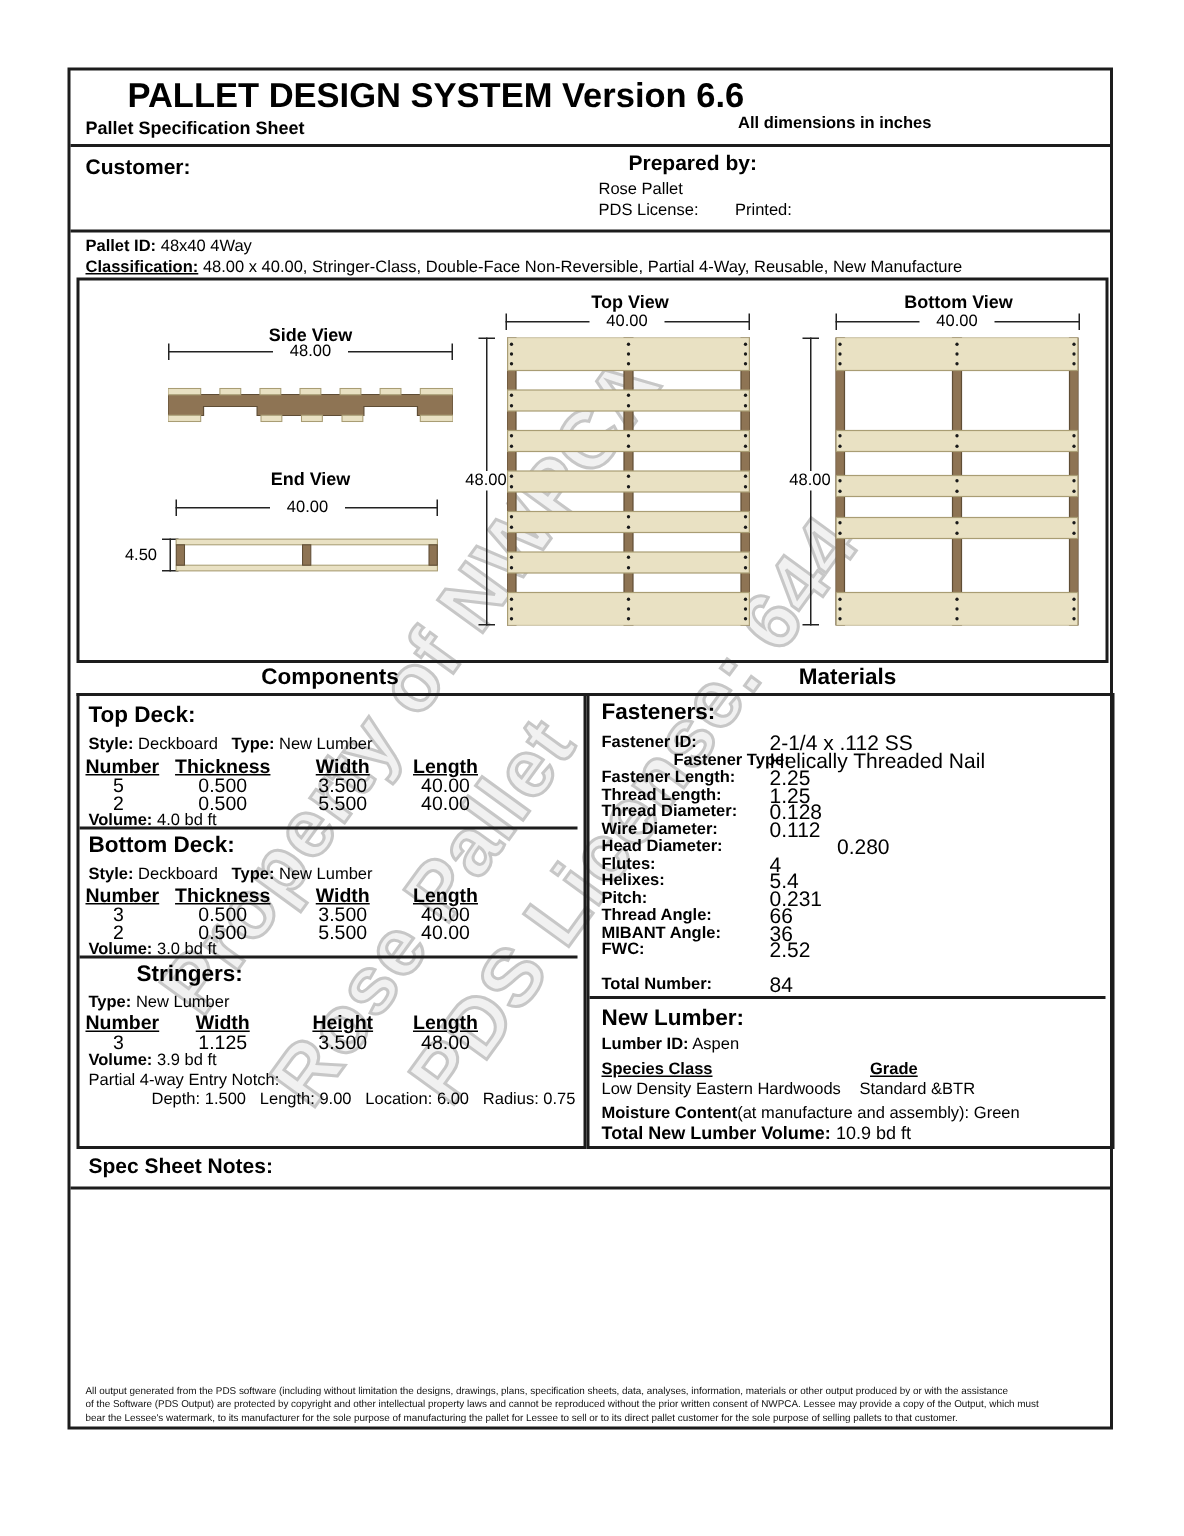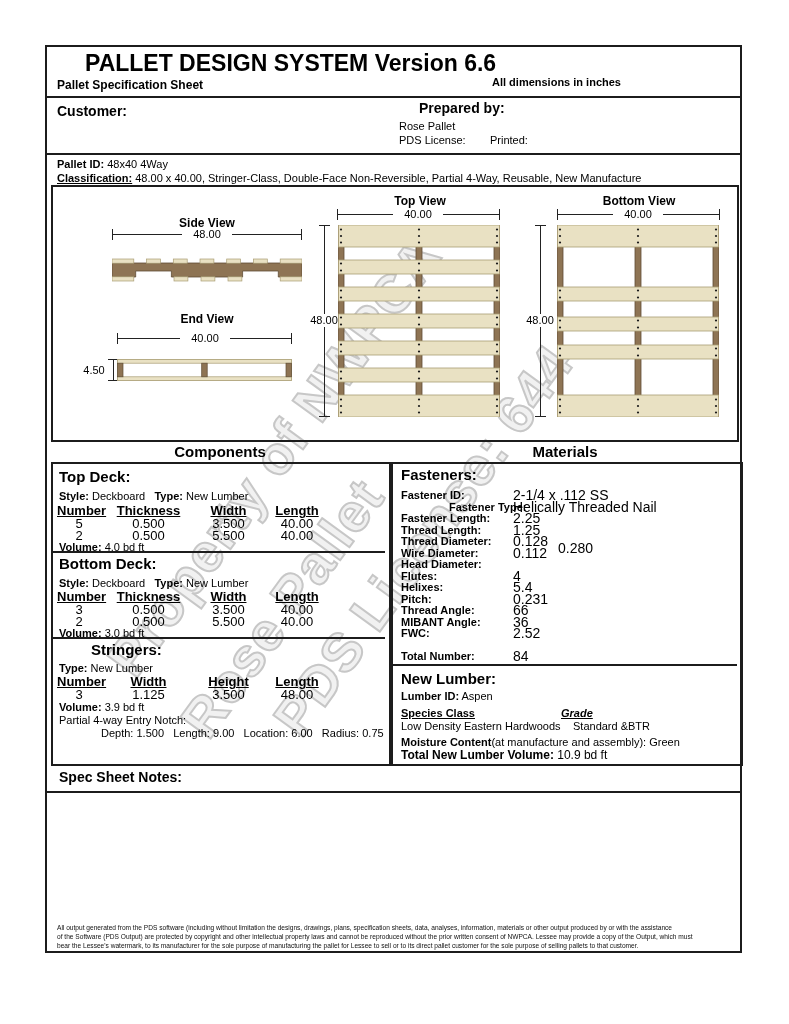--- a/index.html
+++ b/index.html
@@ -334,21 +334,21 @@
       <div class="fval" style="top:37px;">Helically Threaded Nail</div>
     <div class="frow b" style="top:48px;">Fastener Length:</div>
       <div class="fval" style="top:48px;">2.25</div>
     <div class="frow b" style="top:60px;">Thread Length:</div>
       <div class="fval" style="top:60px;">1.25</div>
     <div class="frow b" style="top:71px;">Thread Diameter:</div>
       <div class="fval" style="top:71px;">0.128</div>
     <div class="frow b" style="top:83px;">Wire Diameter:</div>
       <div class="fval" style="top:83px;">0.112</div>
     <div class="frow b" style="top:94px;">Head Diameter:</div>
-      <div class="fval" style="top:78px;padding-left:45px;">0.280</div>
+      <div class="fval" style="top:94px;padding-left:45px;">0.280</div>
     <div class="frow b" style="top:106px;">Flutes:</div>
       <div class="fval" style="top:106px;">4</div>
     <div class="frow b" style="top:117px;">Helixes:</div>
       <div class="fval" style="top:117px;">5.4</div>
     <div class="frow b" style="top:129px;">Pitch:</div>
       <div class="fval" style="top:129px;">0.231</div>
     <div class="frow b" style="top:140px;">Thread Angle:</div>
       <div class="fval" style="top:140px;">66</div>
     <div class="frow b" style="top:152px;">MIBANT Angle:</div>
       <div class="fval" style="top:152px;">36</div>
@@ -359,21 +359,21 @@
     <div class="fval" style="top:186px;">84</div>
 
     <div class="abs" style="left:0;top:200px;width:344px;height:2px;background:#1c1c1c;"></div>
 
     <div class="abs sec-title" style="left:8px;top:206px;">New Lumber:</div>
     <div class="abs t11" style="left:8px;top:226px;">
       <span class="b">Lumber ID:</span>
       <span>Aspen</span>
     </div>
     <div class="abs t11 hdr-u" style="left:8px;top:243px;">Species Class</div>
-    <div class="abs t11 hdr-u" style="left:168px;top:243px;font-style:italic;">Grade</div>
+    <div class="abs t11 hdr-u" style="left:187px;top:243px;">Grade</div>
     <div class="abs t11" style="left:8px;top:256px;">Low Density Eastern Hardwoods</div>
     <div class="abs t11" style="left:180px;top:256px;">Standard &amp;BTR</div>
     <div class="abs t11" style="left:8px;top:272px;">
       <span class="b">Moisture Content</span><span>(at manufacture and assembly):</span>
       <span>Green</span>
     </div>
     <div class="abs t12" style="left:8px;top:284px;">
       <span class="b">Total New Lumber Volume:</span>
       <span>10.9 bd ft</span>
     </div>

